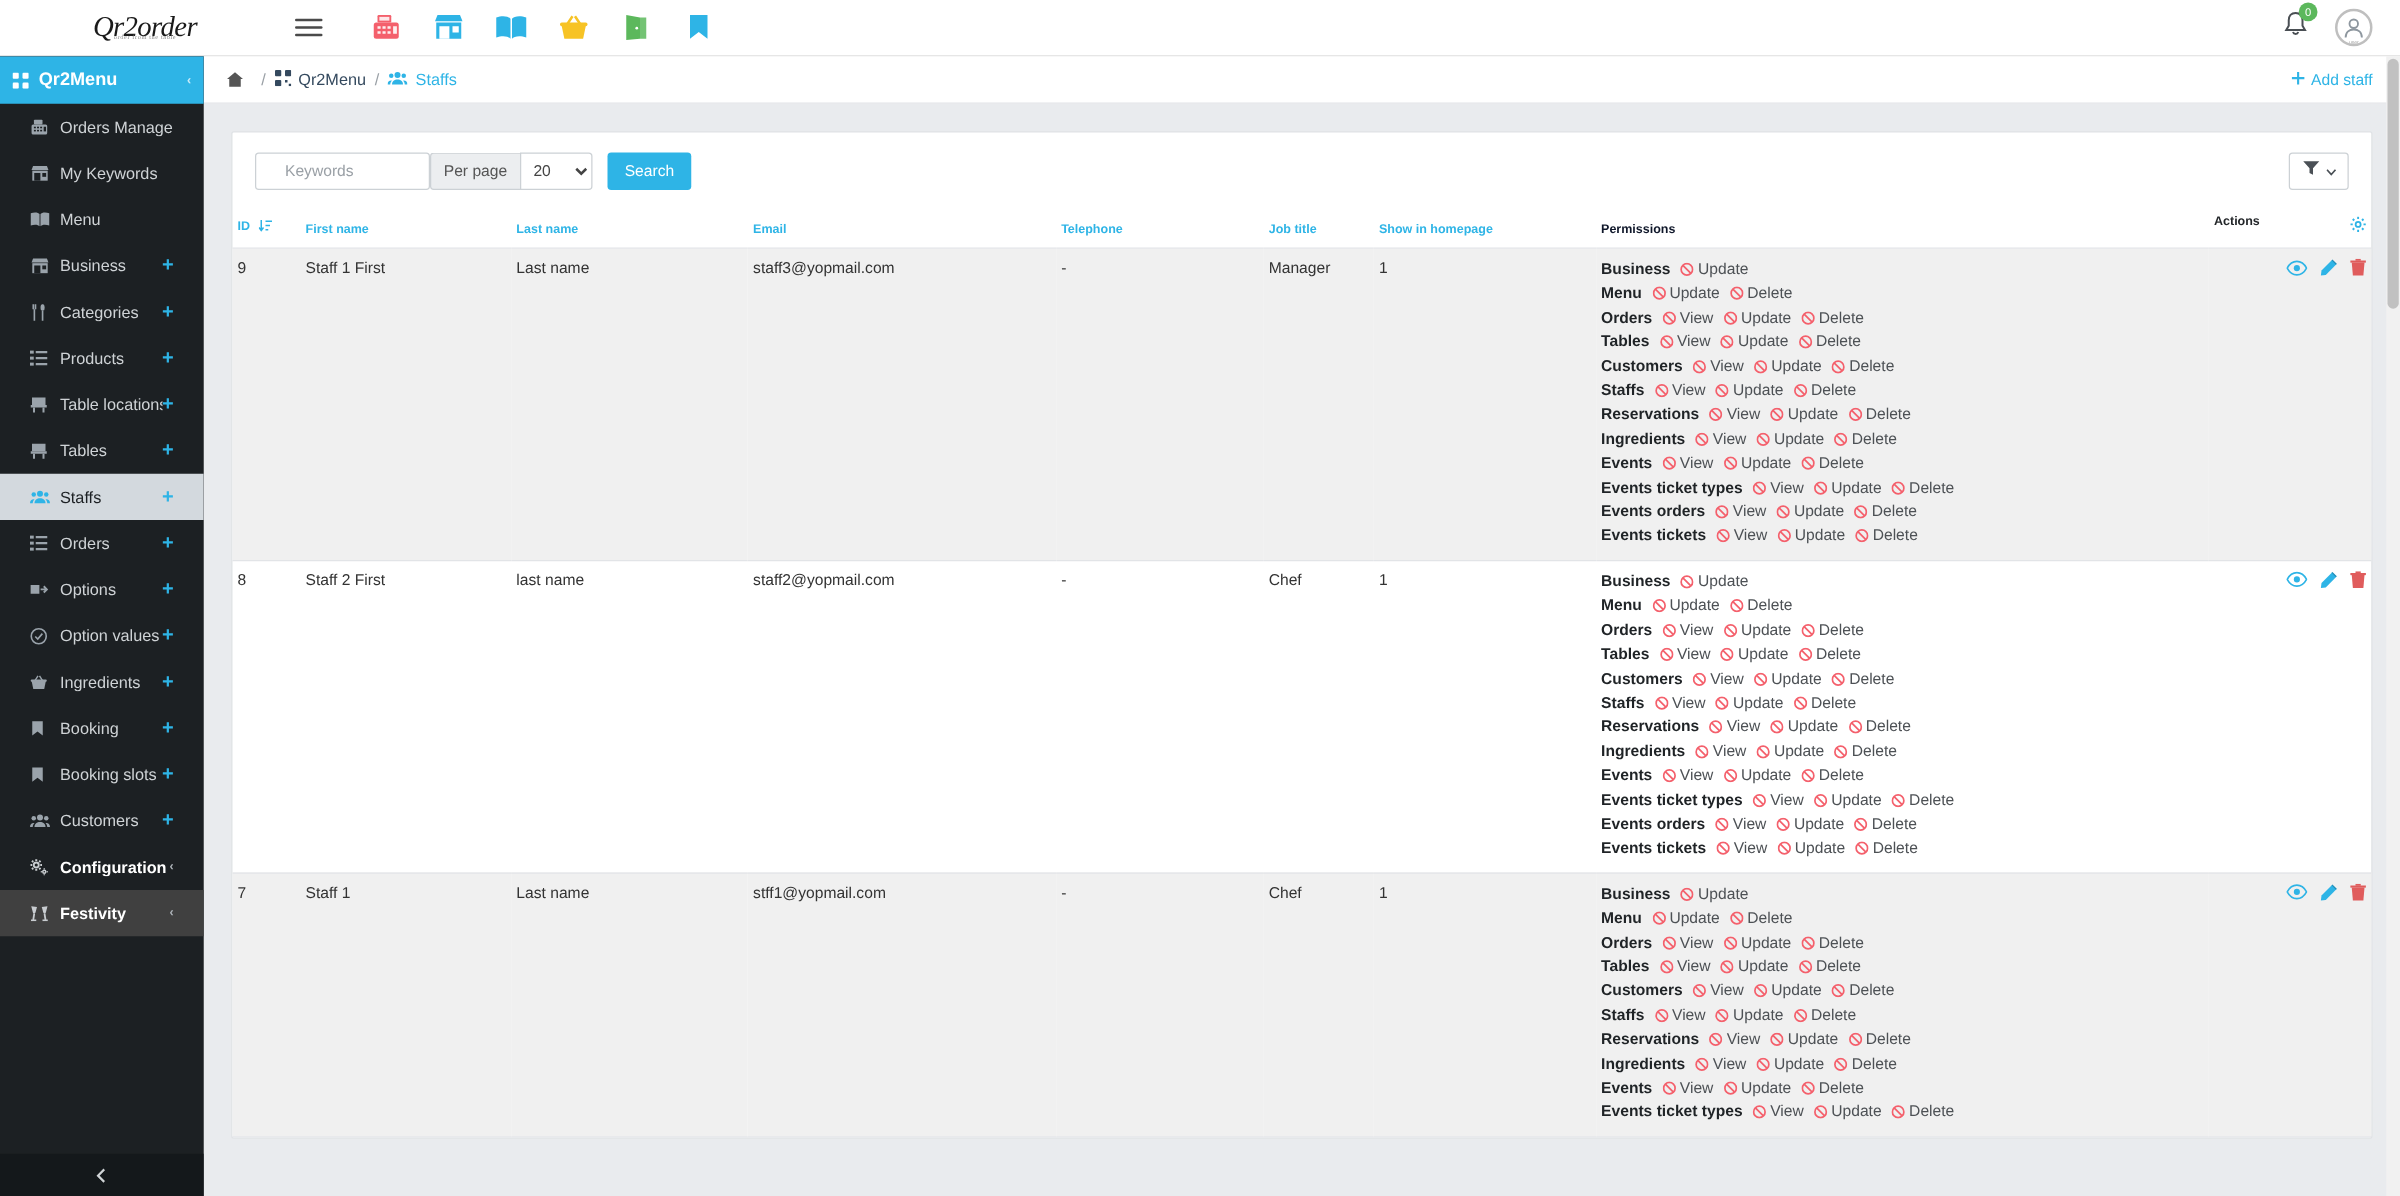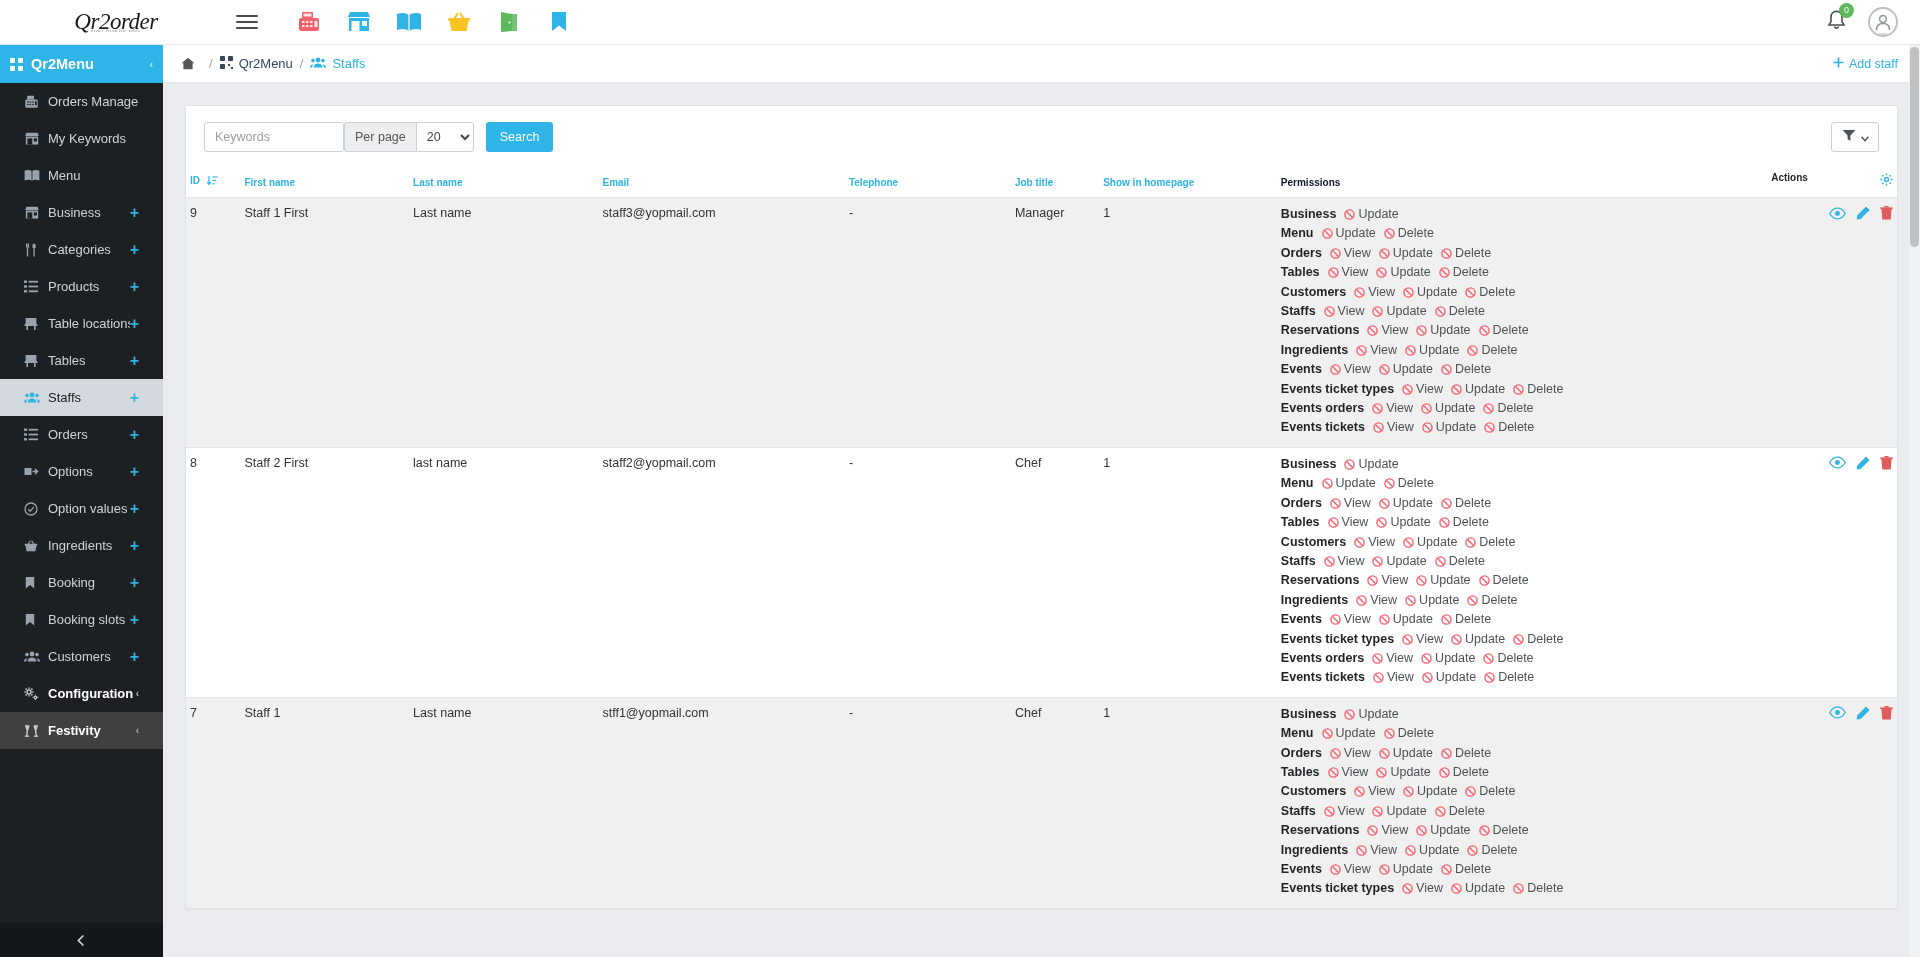--- a/index.html
+++ b/index.html
@@ -90,21 +90,21 @@
   .addstaff {
     margin-left: auto; color: #2eb4e6; font-size: 12.5px; display: flex;
     align-items: flex-end; gap: 5px; cursor: pointer;
   }
 
   .scroller { flex: 1 1 auto; overflow: hidden; padding: 22px 22px 0 22px; position: relative; }
   .card { background: #fff; border: 1px solid #dfe2e5; border-radius: 2px; }
   .cardtop { display: flex; align-items: flex-start; padding: 16px 18px 14px 18px; }
   .inp {
     width: 140px; height: 30px; border: 1px solid #ccd1d5; border-radius: 3px;
-    padding: 0 10px; font-size: 12.5px; color: #555; outline: none;
+    padding: 0 23px; font-size: 12.5px; color: #555; outline: none;
     font-family: "Liberation Sans", sans-serif; background:#fff;
   }
   .inp::placeholder { color: #9aa0a6; }
   .perpage { display: flex; }
   .pp-label {
     height: 30px; display: flex; align-items: center; padding: 0 10px; font-size: 12.5px;
     color: #555; background: #eceef0; border: 1px solid #ccd1d5; border-right: none; border-radius: 3px 0 0 3px;
   }
   .pp-sel {
     height: 30px; width: 58px; border: 1px solid #ccd1d5; border-radius: 0 3px 3px 0;

